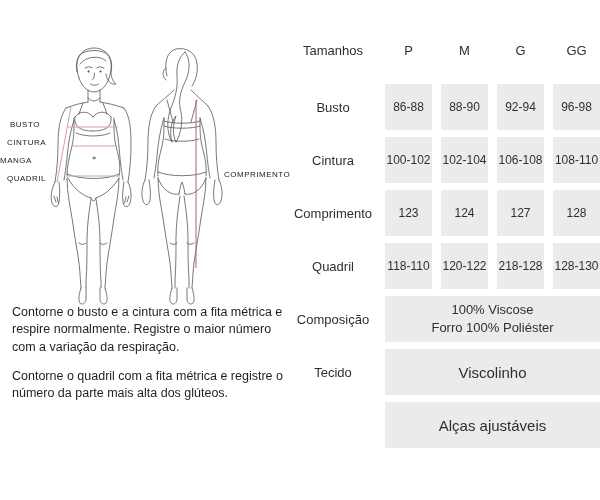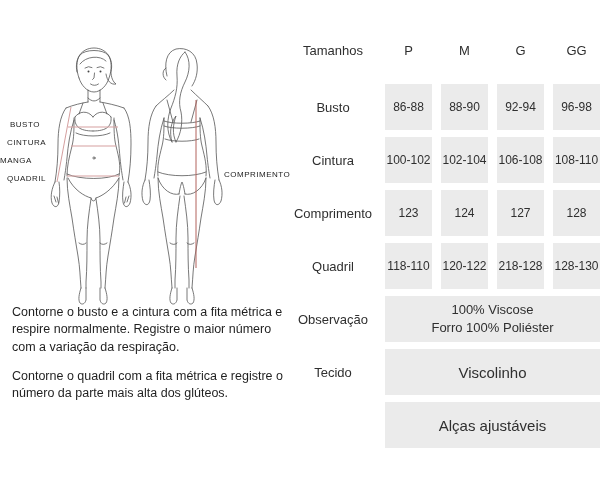--- a/index.html
+++ b/index.html
@@ -188,21 +188,21 @@
       <div class="cell">124</div>
       <div class="cell">127</div>
       <div class="cell">128</div>
 
       <div class="rowlabel">Quadril</div>
       <div class="cell">118-110</div>
       <div class="cell">120-122</div>
       <div class="cell">218-128</div>
       <div class="cell">128-130</div>
 
-      <div class="rowlabel">Observação</div>
+      <div class="rowlabel">Composição</div>
       <div class="cell span multiline">
         <span>100% Viscose</span>
         <span>Forro 100% Poliéster</span>
       </div>
 
       <div class="rowlabel">Tecido</div>
       <div class="cell span">Viscolinho</div>
 
       <div class="cell span">Alças ajustáveis</div>
     </div>

